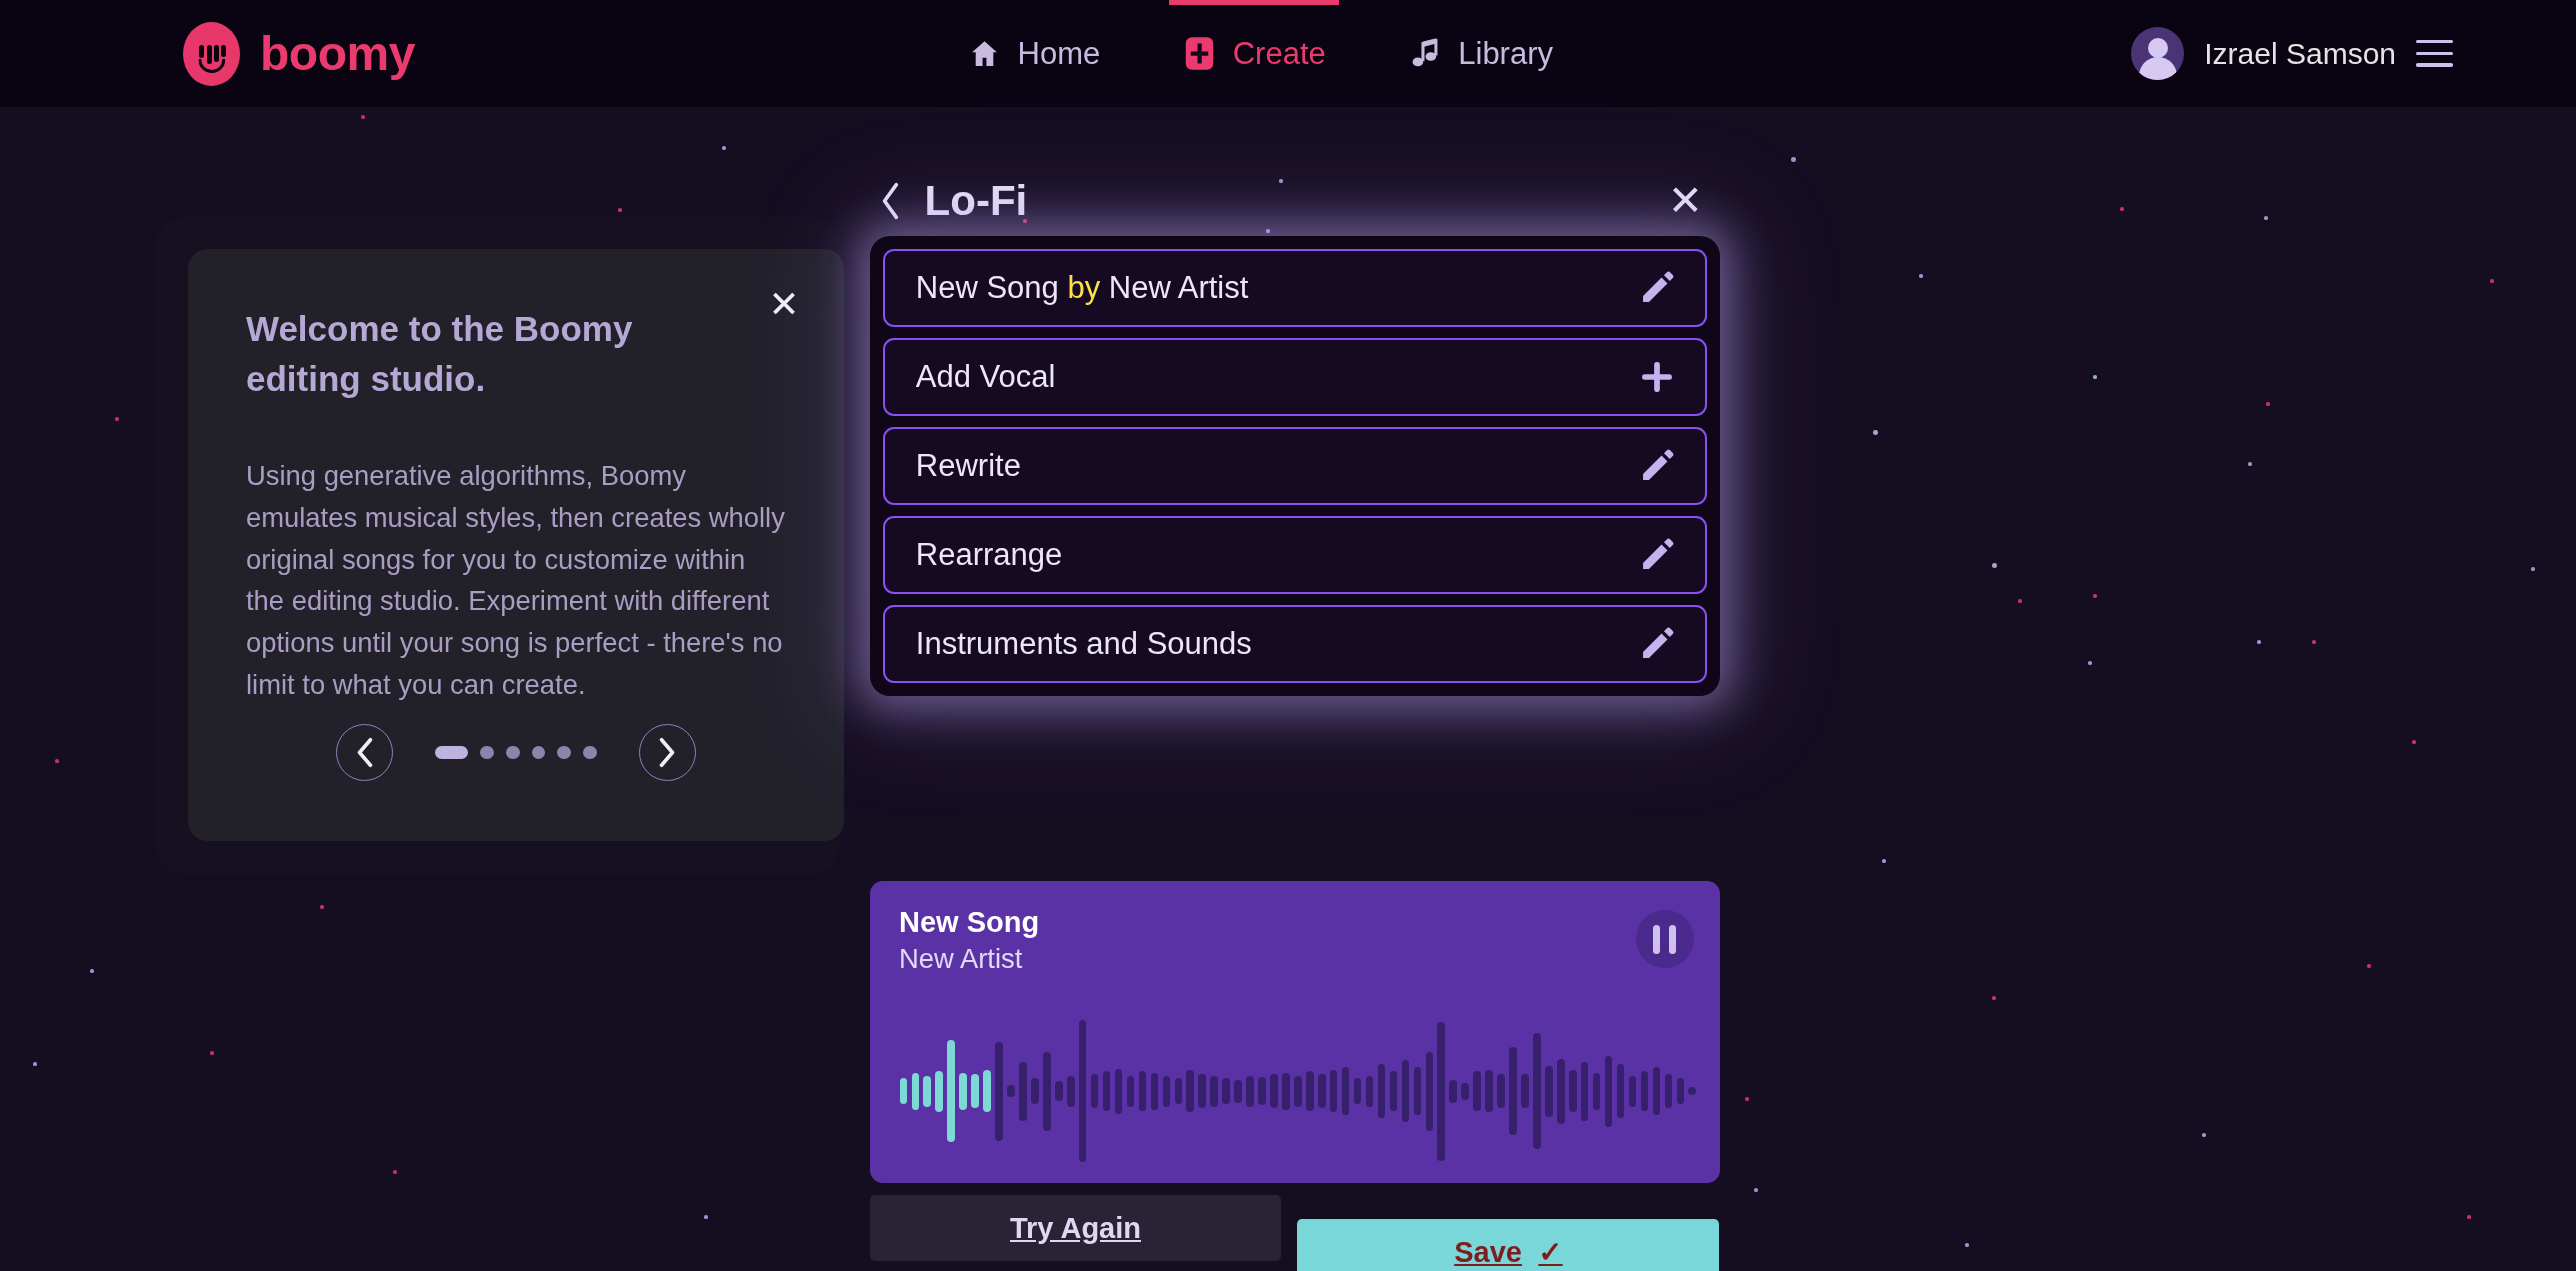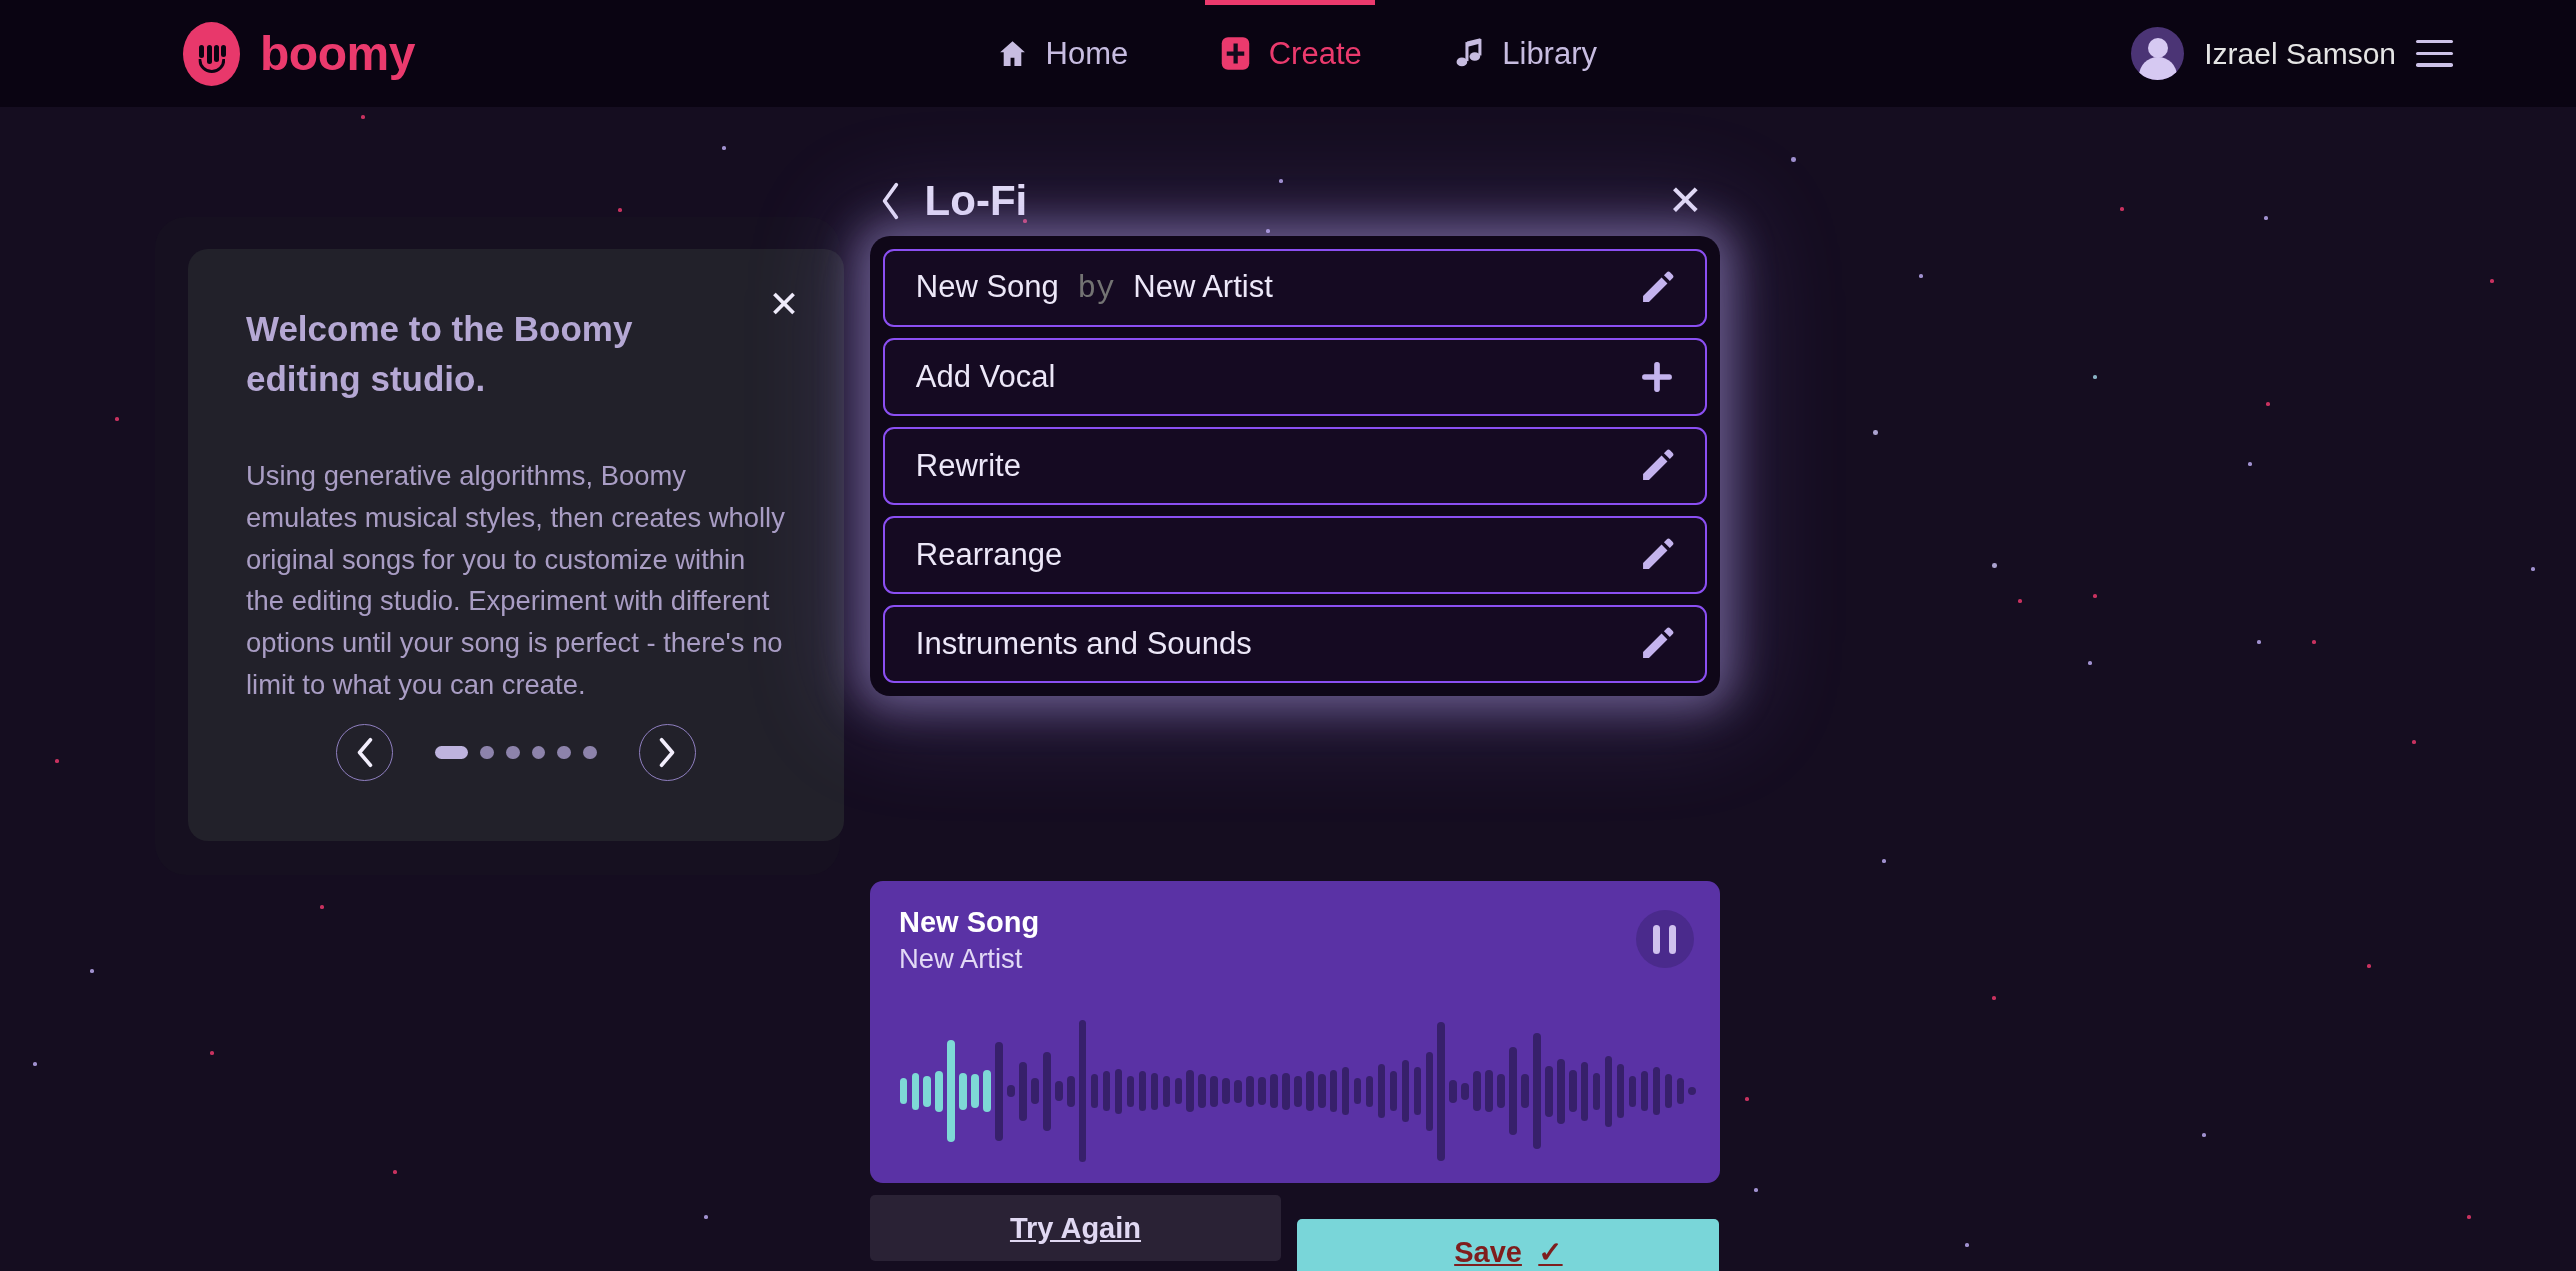--- a/index.html
+++ b/index.html
@@ -31,21 +31,21 @@
   }
   .eye { position:absolute; top:36%; width:4.6px; border-radius:2.7px; background:#0a0412; }
   .smile {
     position:absolute; left:50%; top:58%; transform:translateX(-50%);
     width:27.4px; height:14.6px;
     border:3.7px solid #0a0412; border-top:none;
     border-radius:0 0 16.4px 16.4px;
   }
   .brand-text { color:#eb3a6d; font-size:48px; font-weight:700; letter-spacing:-0.5px; }
 
-  .nav { position:absolute; left:958px; top:0; height:107px; display:flex; align-items:center; gap:16px; }
+  .nav { position:absolute; left:930px; top:0; height:107px; display:flex; align-items:center; gap:8px; }
   .nav-item {
     position:relative; height:107px; display:flex; align-items:center; gap:15.5px;
     padding:0 37px; color:#c7bce0; font-size:31px; cursor:pointer;
   }
   .nav-item.active { color:#eb3a6d; }
   .nav-item.active::before {
     content:""; position:absolute; left:24px; right:24px; top:0; height:4.6px;
     background:#eb3a6d;
   }
   .nav-icon { display:flex; align-items:center; justify-content:center; width:35px; height:35px; }
@@ -115,21 +115,21 @@
   }
   .opt-row {
     height:78px; margin-bottom:11px;
     border:2.7px solid #8b4ff2; border-radius:11px;
     background:#150a22;
     display:flex; align-items:center; justify-content:space-between;
     padding:0 27.4px 0 31px; cursor:pointer;
   }
   .opt-row:last-child { margin-bottom:0; }
   .opt-label { color:#ece7f8; font-size:31px; white-space:nowrap; }
-  .opt-label .muted { color:#737373;font-family:Liberation Mono, monospace; }
+  .opt-label .muted { color:#fde047; }
   .opt-icon { width:42px; height:42px; display:flex; align-items:center; justify-content:center; flex:none; }
 
   
   .player {
     position:absolute; left:870px; top:881px; width:850px; height:302px;
     background:#5a32a5; border-radius:12.8px; z-index:31; overflow:hidden;
   }
   .player-title { position:absolute; left:29px; top:25px; color:#ffffff; font-size:29px; font-weight:700; }
   .player-artist { position:absolute; left:29px; top:62px; color:#e2d9f5; font-size:27.4px; }
   .pause-btn {

